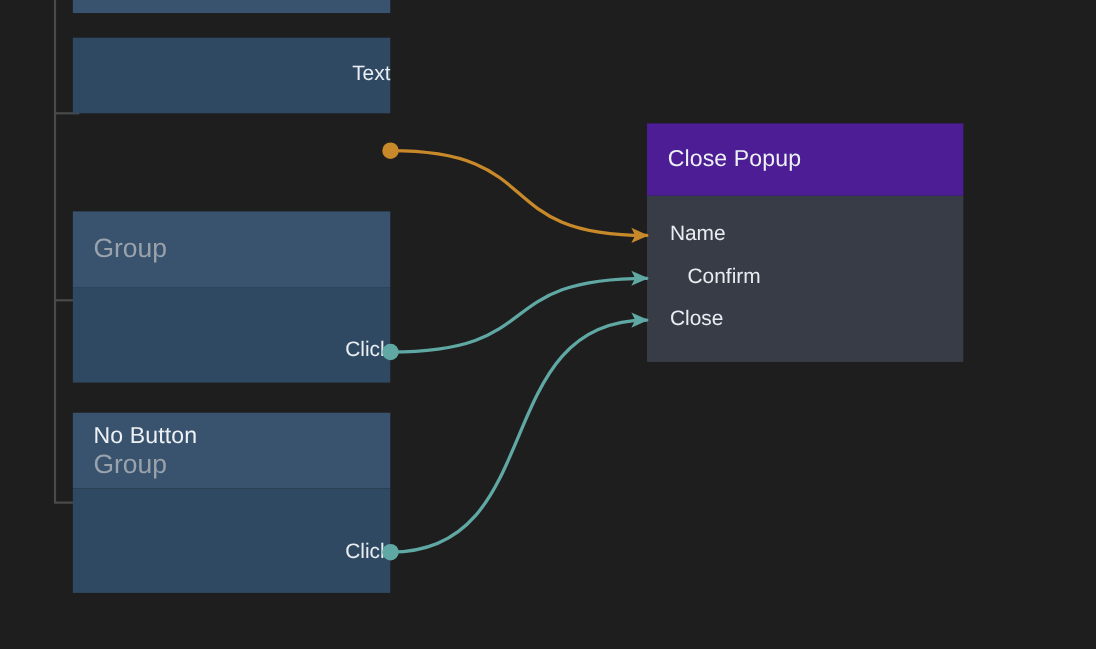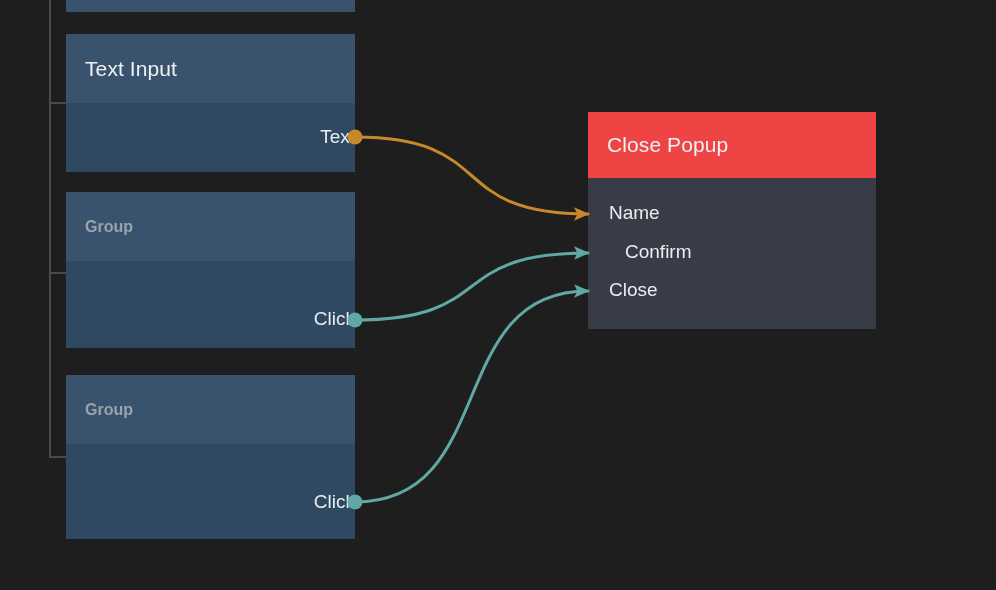--- a/index.html
+++ b/index.html
@@ -31,25 +31,24 @@
     justify-content:center;
   }
   .node-title {
     font-size:21px;
     color:#eef1f4;
     line-height:26px;
     letter-spacing:.1px;
     white-space:nowrap;
   }
   .node-subtitle {
-    font-size:16px;
+    font-size:24px;
     color:#9aa2ab;
     line-height:25px;
     white-space:nowrap;
-    font-weight:bold;
   }
   .node-body {
     width:100%;
     position:relative;
   }
   .port-row {
     position:absolute;
     display:flex;
     align-items:center;
     white-space:nowrap;
@@ -61,21 +60,21 @@
     color:#e9edf1;
     line-height:19px;
   }
   .port-label.in { padding-left:21px; }
 
   
   .node.blue .node-header { background:#39536f; }
   .node.blue .node-body   { background:#2f4963; }
 
   
-  .node.dark .node-header { background:#ef4444; }
+  .node.dark .node-header { background:#4c1d95; }
   .node.dark .node-body   { background:#383c47; }
 
   
   .wire-layer { position:absolute; left:0; top:0; width:996px; height:590px; pointer-events:none; }
 </style>
 </head>
 <body>
 
 <div id="canvas">
 
@@ -85,41 +84,39 @@
         <path d="M 50 103 L 72 103"></path>
         <path d="M 50 273 L 72 273"></path>
       </g>
   </svg>
 
   <div id="nodes-root">
       <div class="node blue" style="left: 66px; top: -24px; width: 289px; height: 36px;">
         <div class="node-header" style="height: 36px;"></div>
       </div>
       <div class="node blue" style="left: 66px; top: 34px; width: 289px; height: 138px;">
-        <div class="node-header" style="height: 69px;">
-          <div class="node-title">Text Input</div>
-        </div>
         <div class="node-body" style="height: 69px;">
           <div class="port-row out" style="top: 24px; right: 0px;">
             <span class="port-label">Text</span>
           </div>
         </div>
       </div>
       <div class="node blue" style="left: 66px; top: 192px; width: 289px; height: 156px;">
         <div class="node-header" style="height: 69px;">
           <div class="node-subtitle">Group</div>
         </div>
         <div class="node-body" style="height: 87px;">
           <div class="port-row out" style="top: 48px; right: 0px;">
             <span class="port-label">Click</span>
           </div>
         </div>
       </div>
       <div class="node blue" style="left: 66px; top: 375px; width: 289px; height: 164px;">
         <div class="node-header" style="height: 69px;">
+          <div class="node-title">No Button</div>
           <div class="node-subtitle">Group</div>
         </div>
         <div class="node-body" style="height: 95px;">
           <div class="port-row out" style="top: 48px; right: 0px;">
             <span class="port-label">Click</span>
           </div>
         </div>
       </div>
       <div class="node dark" style="left: 588px; top: 112px; width: 288px; height: 217px;">
         <div class="node-header" style="height: 66px;">

